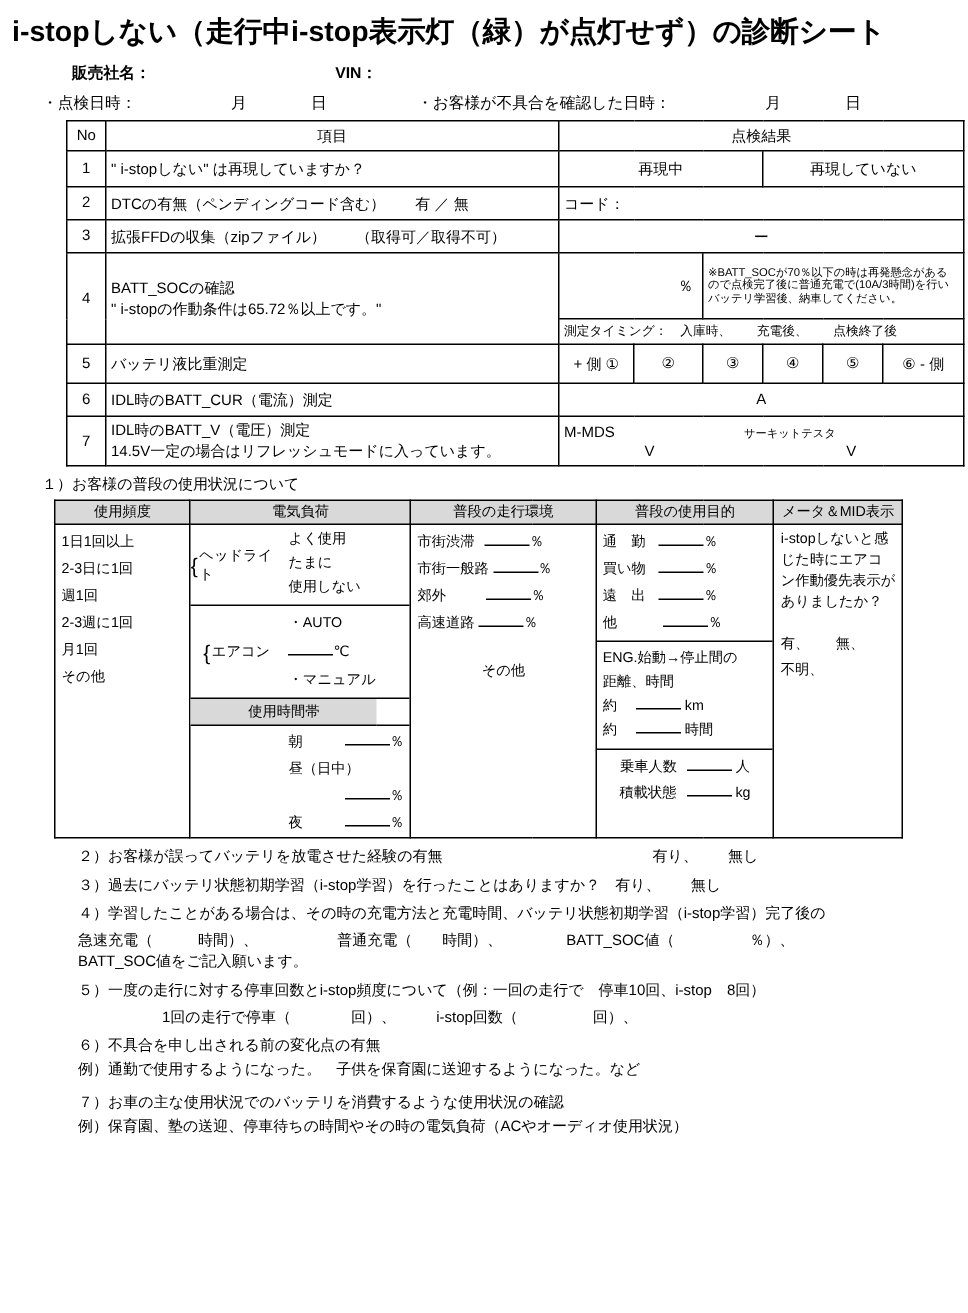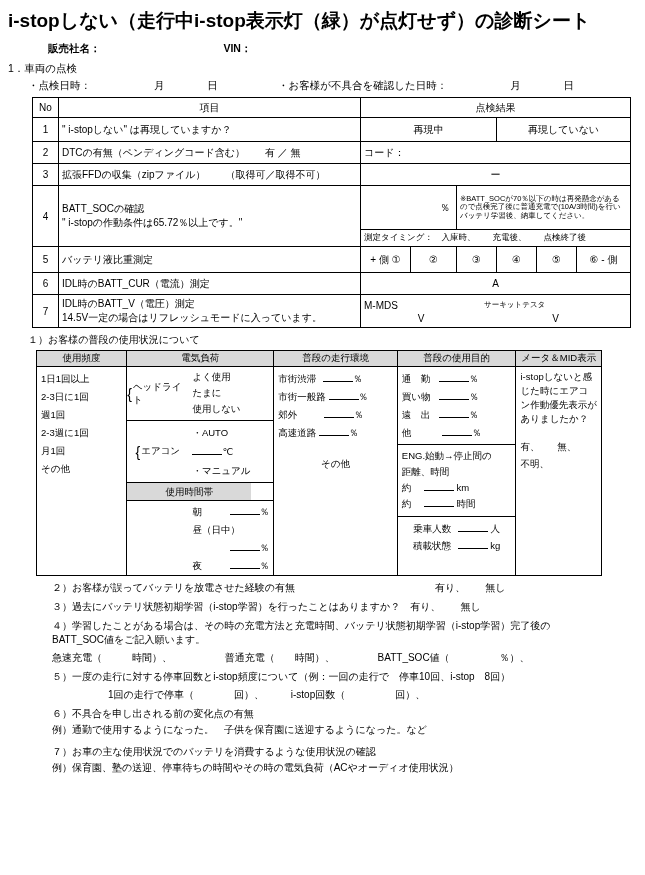--- a/index.html
+++ b/index.html
@@ -27,21 +27,21 @@
   .dealer-line { margin: 2px 0 6px 40px; font-size: 10.5px; font-weight: bold; }
   .dealer-line .vin { margin-left: 120px; }
 
   .date-line { margin: 3px 0 4px 20px; font-size: 10.5px; display:flex; }
   .date-line .d1 { width: 250px; }
 
   table { border-collapse: collapse; }
   td, th { border: 1px solid #000; padding: 2px 3px; font-size: 10px; vertical-align: middle; }
 
   
-  .tbl-main { width: 598px; margin-left: 24px; table-layout: fixed; }
+  .tbl-main { width: 598px; margin-left: 36px; table-layout: fixed; }
   .tbl-main td { height: 20px; }
   .th-c { text-align:center; font-weight: normal; }
   .c { text-align:center; }
   .l { text-align:left; }
   .small { font-size: 8.5px; line-height: 1.15; }
   .xsmall { font-size: 7.5px; line-height: 1.15; }
 
   
   .tbl-q { border-collapse: collapse; margin-left: 28px; table-layout: fixed; }
   .tbl-q td { font-size: 9.5px; padding: 1px 2px; }
@@ -59,23 +59,20 @@
 
 <div class="page">
 
   <h1 class="doc-title">i-stopしない（走行中i-stop表示灯（緑）が点灯せず）の診断シート</h1>
 
   <div class="dealer-line">
     <span>販売社名：</span>
     <span class="vin">VIN：</span>
   </div>
 
-  <div class="sec-title">
-    <span>1．</span><span>車両の点検</span>
-  </div>
 
   <div class="date-line">
     <span class="d1">
       <span>・点検日時：</span>
       <span style="display:inline-block;width:60px;"></span><span>月</span>
       <span style="display:inline-block;width:40px;"></span><span>日</span>
     </span>
     <span>
       <span>・お客様が不具合を確認した日時：</span>
       <span style="display:inline-block;width:60px;"></span><span>月</span>
@@ -150,21 +147,21 @@
         <td class="c" colspan="6">A</td>
       </tr>
 
       <tr>
         <td class="c">7</td>
         <td class="l" style="height:32px">
           <div>IDL時のBATT_V（電圧）測定</div>
           <div>14.5V一定の場合はリフレッシュモードに入っています。</div>
         </td>
         <td class="l" colspan="6" style="padding:0">
-          <div style="display:flex;align-items:center;">
+          <div style="display:flex;align-items:flex-end;">
             <div style="width:120px;padding:2px 3px;">M-MDS</div>
             <div style="flex:1;padding:2px 3px;" class="xsmall">サーキットテスタ</div>
           </div>
           <div style="display:flex;align-items:flex-start;">
             <div style="width:120px;padding:0 3px;text-align:center;">V</div>
             <div style="flex:1;padding:0 3px;text-align:center;">V</div>
           </div>
         </td>
       </tr>
     </tbody>
@@ -333,26 +330,26 @@
           </div>
         </td>
       </tr>
     </tbody>
   </table>
 
   <div class="q-item">２）お客様が誤ってバッテリを放電させた経験の有無　　　　　　　　　　　　　　有り、　　無し</div>
   <div class="q-item">３）過去にバッテリ状態初期学習（i-stop学習）を行ったことはありますか？　有り、　　無し</div>
 
   <div class="q-item">４）学習したことがある場合は、その時の充電方法と充電時間、バッテリ状態初期学習（i-stop学習）完了後の</div>
-  <div class="q-sub" style="margin-top:0">BATT_SOC値をご記入願います。</div>
   <div class="q-sub" style="margin-top:4px">
     <span style="display:inline-block;width:170px;">急速充電（　　　時間）、</span>
     <span style="display:inline-block;width:150px;">普通充電（　　時間）、</span>
     <span>BATT_SOC値（　　　　　％）、</span>
   </div>
+  <div class="q-sub" style="margin-top:0">BATT_SOC値をご記入願います。</div>
 
   <div class="q-item">５）一度の走行に対する停車回数とi-stop頻度について（例：一回の走行で　停車10回、i-stop　8回）</div>
   <div class="q-sub" style="margin-top:4px;margin-left:100px">
     <span style="display:inline-block;width:180px;">1回の走行で停車（　　　　回）、</span>
     <span>i-stop回数（　　　　　回）、</span>
   </div>
 
   <div class="q-item">６）不具合を申し出される前の変化点の有無</div>
   <div class="q-sub" style="margin-top:2px">例）通勤で使用するようになった。　子供を保育園に送迎するようになった。など</div>
 

